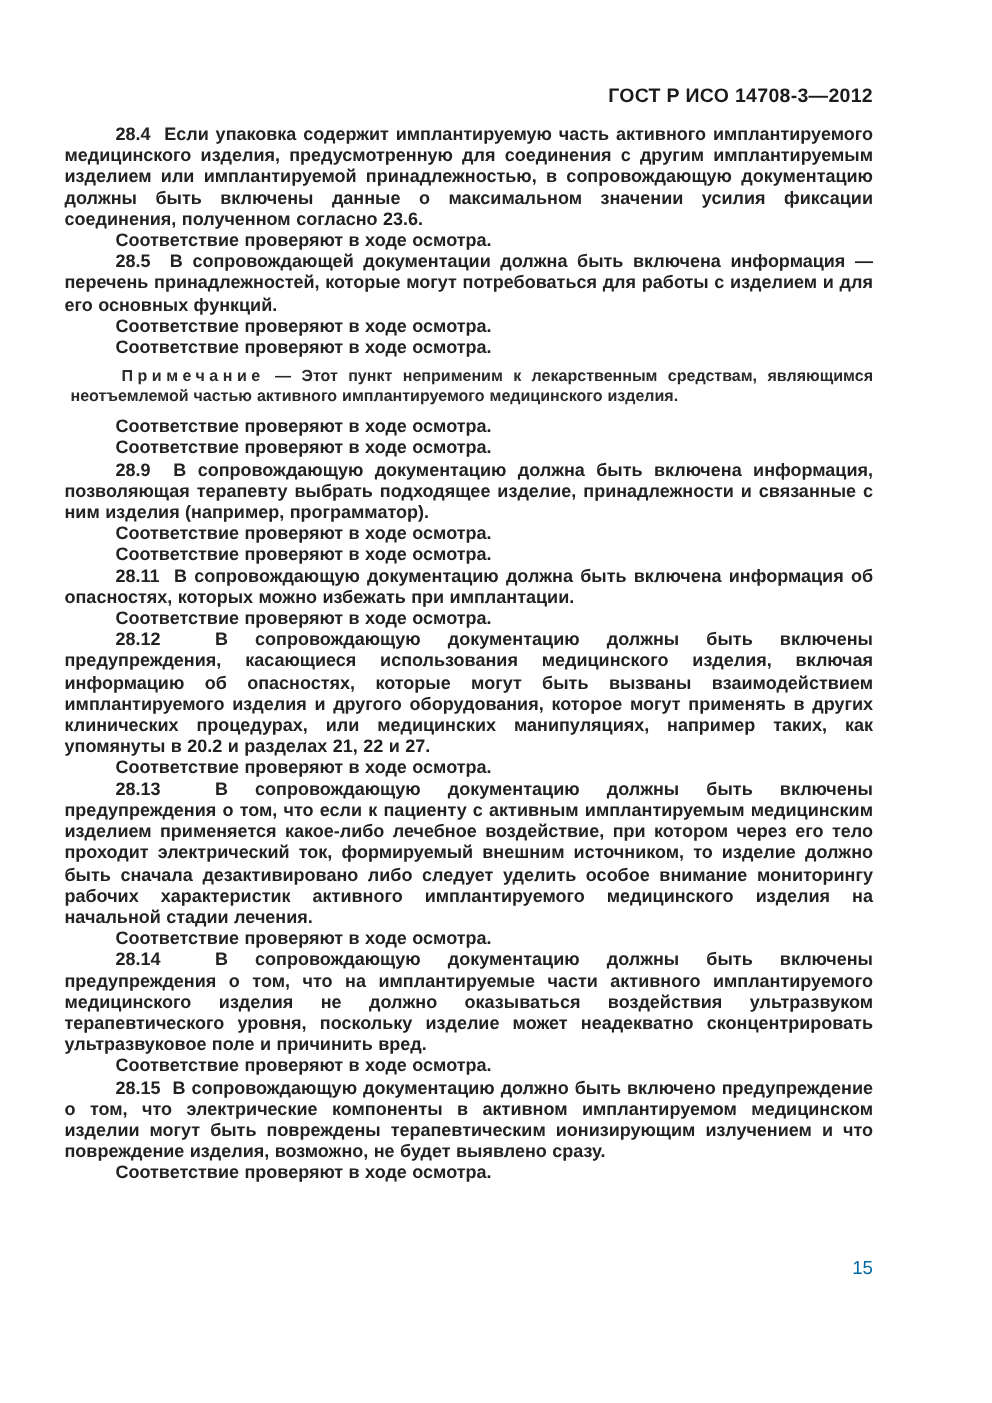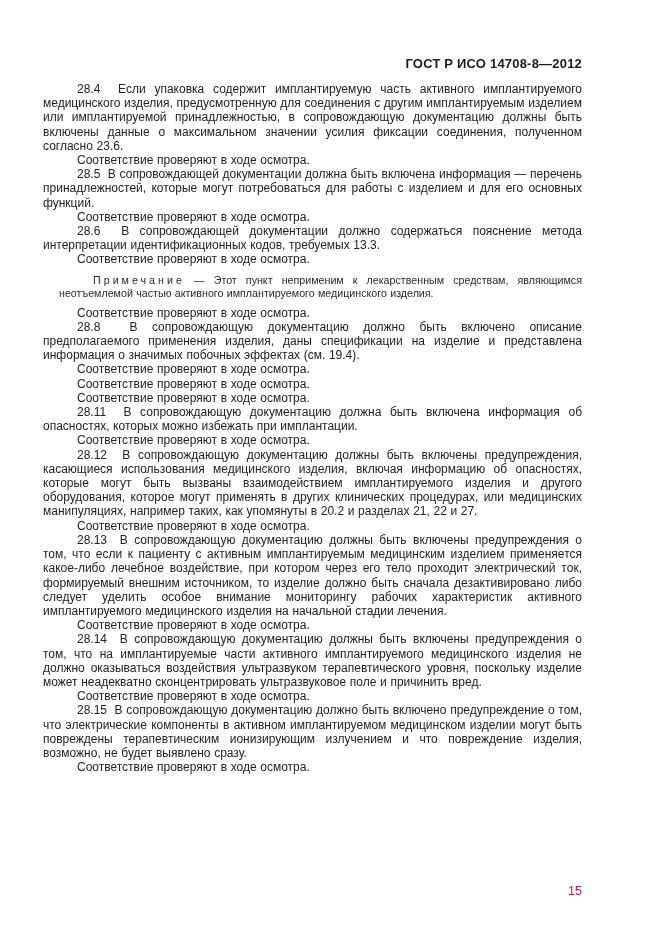--- a/index.html
+++ b/index.html
@@ -34,58 +34,57 @@
     left: 43px;
     width: 539px;
   }
   .doc-body p {
     margin: 0;
     font-size: 12px;
     line-height: 14.2px;
     text-align: justify;
     text-indent: 34px;
     word-spacing: 0.3px;
+    font-weight: bold;
   }
   .doc-body p.note {
-    margin: 7px 0 6px 16px;
+    margin: 7px 0 6px 4px;
     font-size: 10.7px;
     line-height: 13px;
     color: #2a2a2a;
   }
   .note-label {
     letter-spacing: 3px;
   }
   .page-number {
     position: absolute;
     top: 838px;
     left: 43px;
     width: 539px;
     text-align: right;
     font-size: 12.5px;
-    color: #be185d;
-    margin-top: 46px;
+    color: #0369a1;
   }
 </style>
 </head>
 <body>
 
 <div class="page">
-  <div class="std-header">ГОСТ Р ИСО 14708-8—2012</div>
+  <div class="std-header">ГОСТ Р ИСО 14708-3—2012</div>
 
   <div class="doc-body" id="doc-body">
       <p class="clause">28.4&nbsp; Если упаковка содержит имплантируемую часть активного имплантируемого медицинского изделия, предусмотренную для соединения с другим имплантируемым изделием или имплантируемой принадлежностью, в сопровождающую документацию должны быть включены данные о максимальном значении усилия фиксации соединения, полученном согласно 23.6.</p>
       <p class="compliance">Соответствие проверяют в ходе осмотра.</p>
       <p class="clause">28.5&nbsp; В сопровождающей документации должна быть включена информация — перечень принадлежностей, которые могут потребоваться для работы с изделием и для его основных функций.</p>
       <p class="compliance">Соответствие проверяют в ходе осмотра.</p>
-      <p class="clause">28.6&nbsp; В сопровождающей документации должно содержаться пояснение метода интерпретации идентификационных кодов, требуемых 13.3.</p>
       <p class="compliance">Соответствие проверяют в ходе осмотра.</p>
       <p class="note"><span class="note-label">Примечание</span> — Этот пункт неприменим к лекарственным средствам, являющимся неотъемлемой частью активного имплантируемого медицинского изделия.</p>
       <p class="compliance">Соответствие проверяют в ходе осмотра.</p>
-      <p class="clause">28.8&nbsp; В сопровождающую документацию должно быть включено описание предполагаемого применения изделия, даны спецификации на изделие и представлена информация о значимых побочных эффектах (см. 19.4).</p>
       <p class="compliance">Соответствие проверяют в ходе осмотра.</p>
+      <p class="clause">28.9&nbsp; В сопровождающую документацию должна быть включена информация, позволяющая терапевту выбрать подходящее изделие, принадлежности и связанные с ним изделия (например, программатор).</p>
       <p class="compliance">Соответствие проверяют в ходе осмотра.</p>
       <p class="compliance">Соответствие проверяют в ходе осмотра.</p>
       <p class="clause">28.11&nbsp; В сопровождающую документацию должна быть включена информация об опасностях, которых можно избежать при имплантации.</p>
       <p class="compliance">Соответствие проверяют в ходе осмотра.</p>
       <p class="clause">28.12&nbsp; В сопровождающую документацию должны быть включены предупреждения, касающиеся использования медицинского изделия, включая информацию об опасностях, которые могут быть вызваны взаимодействием имплантируемого изделия и другого оборудования, которое могут применять в других клинических процедурах, или медицинских манипуляциях, например таких, как упомянуты в 20.2 и разделах 21, 22 и 27.</p>
       <p class="compliance">Соответствие проверяют в ходе осмотра.</p>
       <p class="clause">28.13&nbsp; В сопровождающую документацию должны быть включены предупреждения о том, что если к пациенту с активным имплантируемым медицинским изделием применяется какое-либо лечебное воздействие, при котором через его тело проходит электрический ток, формируемый внешним источником, то изделие должно быть сначала дезактивировано либо следует уделить особое внимание мониторингу рабочих характеристик активного имплантируемого медицинского изделия на начальной стадии лечения.</p>
       <p class="compliance">Соответствие проверяют в ходе осмотра.</p>
       <p class="clause">28.14&nbsp; В сопровождающую документацию должны быть включены предупреждения о том, что на имплантируемые части активного имплантируемого медицинского изделия не должно оказываться воздействия ультразвуком терапевтического уровня, поскольку изделие может неадекватно сконцентрировать ультразвуковое поле и причинить вред.</p>
       <p class="compliance">Соответствие проверяют в ходе осмотра.</p>

